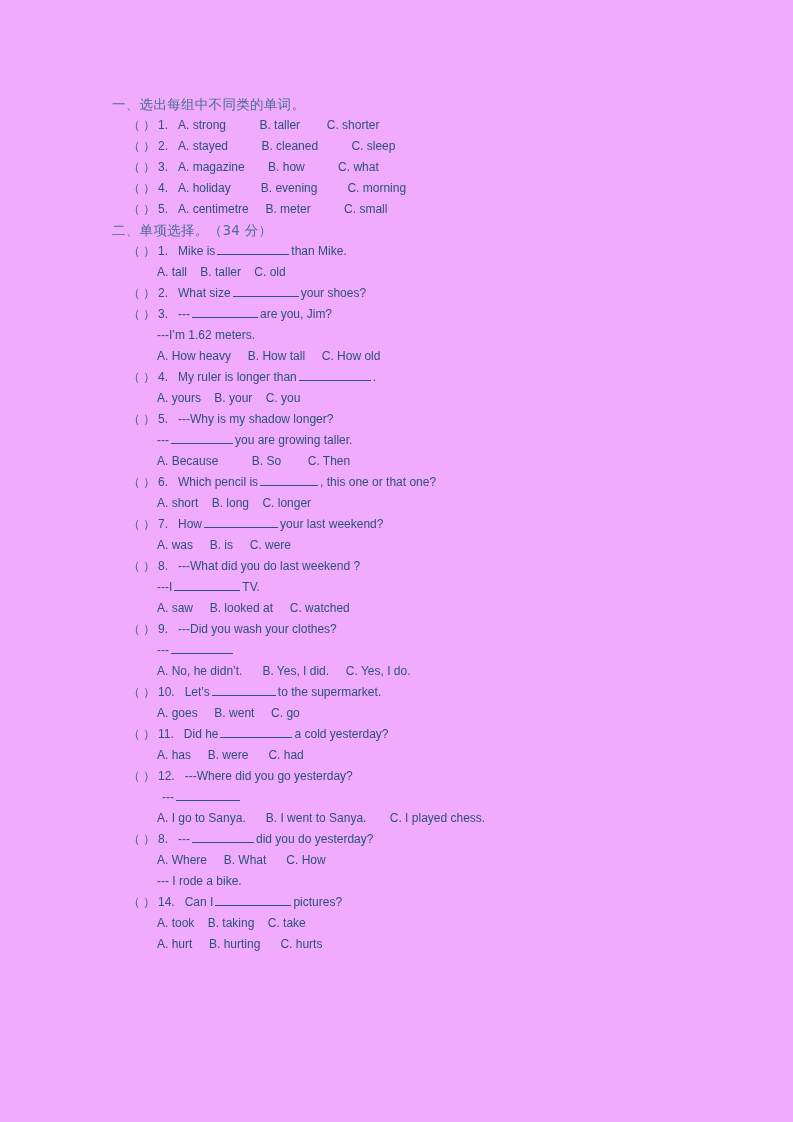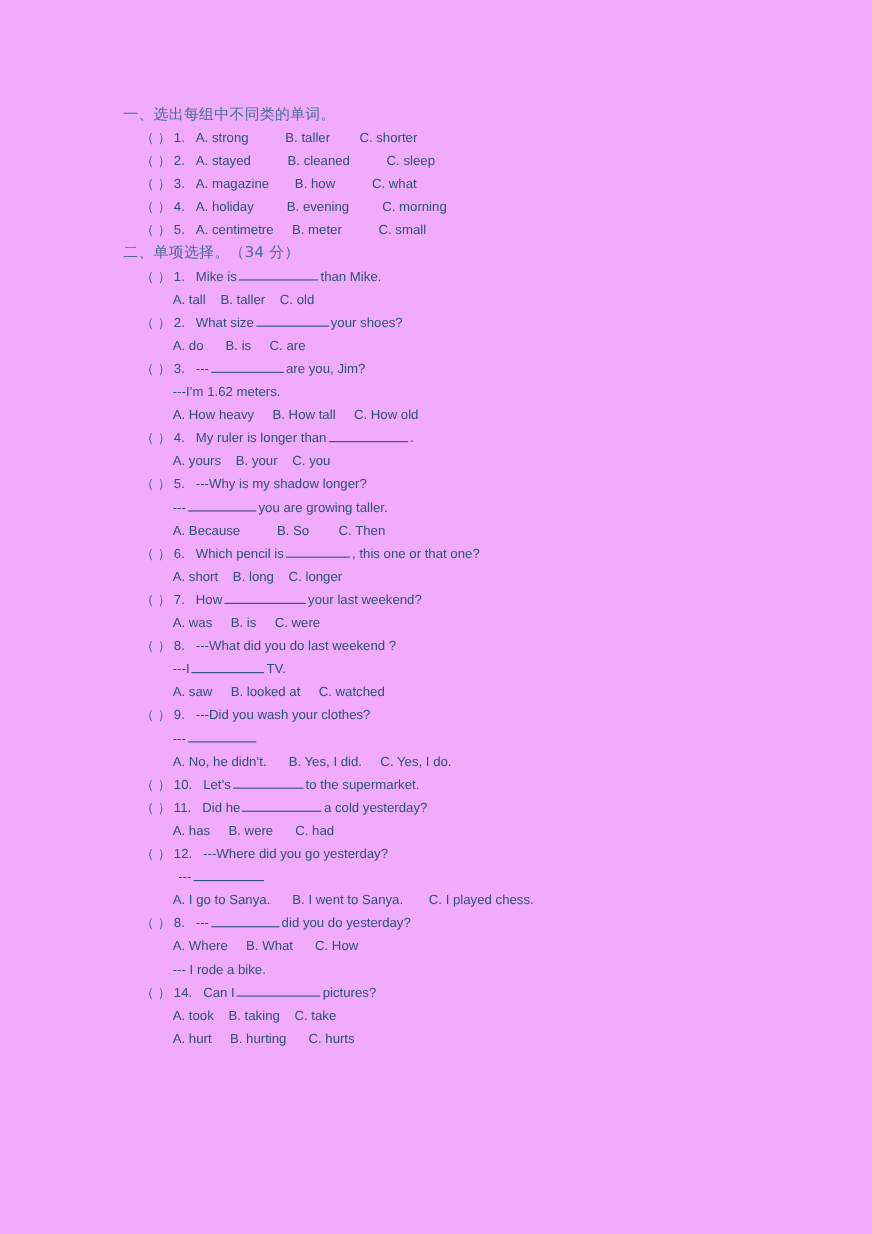--- a/index.html
+++ b/index.html
@@ -109,23 +109,20 @@
       <div class="q-line line-bracket">
         <span class="bracket">（    ）</span><span>1.</span><span class="gap-sm"></span><span>Mike is</span><span class="blank" style="width:72px"></span><span>than Mike.</span>
       </div>
       <div class="q-line line-indent">
         <span class="opt">A. tall    B. taller    C. old</span>
       </div>
 
       <div class="q-line line-bracket">
         <span class="bracket">（    ）</span><span>2.</span><span class="gap-sm"></span><span>What size</span><span class="blank" style="width:66px"></span><span>your shoes?</span>
       </div>
-      <div class="q-line line-indent">
-        <span class="opt">A. do      B. is     C. are</span>
-      </div>
 
       <div class="q-line line-bracket">
         <span class="bracket">（    ）</span><span>3.</span><span class="gap-sm"></span><span>---</span><span class="blank" style="width:66px"></span><span>are you, Jim?</span>
       </div>
       <div class="q-line line-indent">
         <span>---I’m 1.62 meters.</span>
       </div>
       <div class="q-line line-indent">
         <span class="opt">A. How heavy     B. How tall     C. How old</span>
       </div>
@@ -176,20 +173,23 @@
       </div>
       <div class="q-line line-indent">
         <span>---</span><span class="blank" style="width:62px"></span>
       </div>
       <div class="q-line line-indent">
         <span class="opt">A. No, he didn’t.      B. Yes, I did.     C. Yes, I do.</span>
       </div>
 
       <div class="q-line line-bracket">
         <span class="bracket">（    ）</span><span>10.</span><span class="gap-sm"></span><span>Let’s</span><span class="blank" style="width:64px"></span><span>to the supermarket.</span>
+      </div>
+      <div class="q-line line-indent">
+        <span class="opt">A. goes     B. went     C. go</span>
       </div>
 
       <div class="q-line line-bracket">
         <span class="bracket">（    ）</span><span>11.</span><span class="gap-sm"></span><span>Did he</span><span class="blank" style="width:72px"></span><span>a cold yesterday?</span>
       </div>
       <div class="q-line line-indent">
         <span class="opt">A. has     B. were      C. had</span>
       </div>
 
       <div class="q-line line-bracket">

